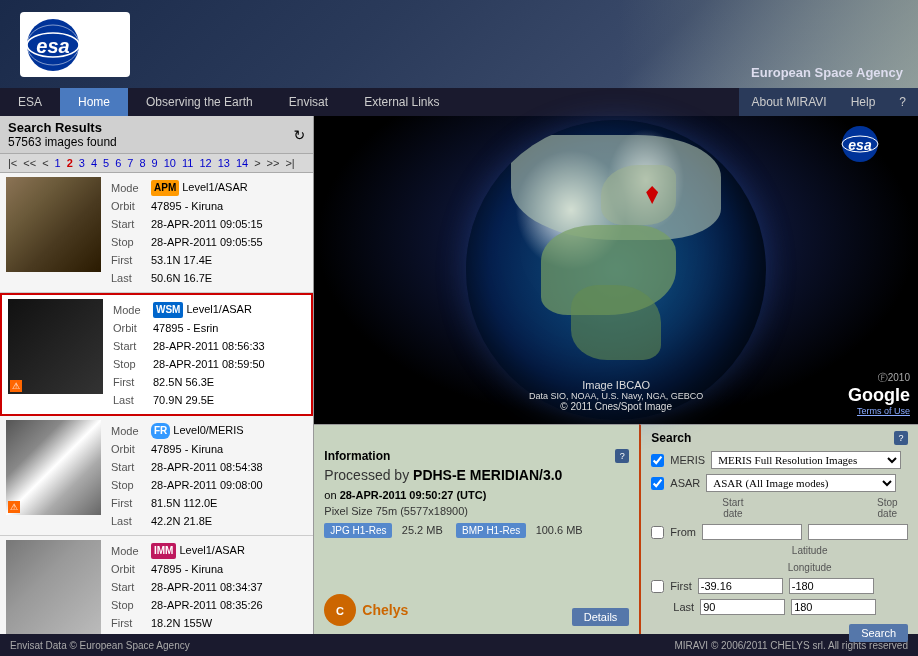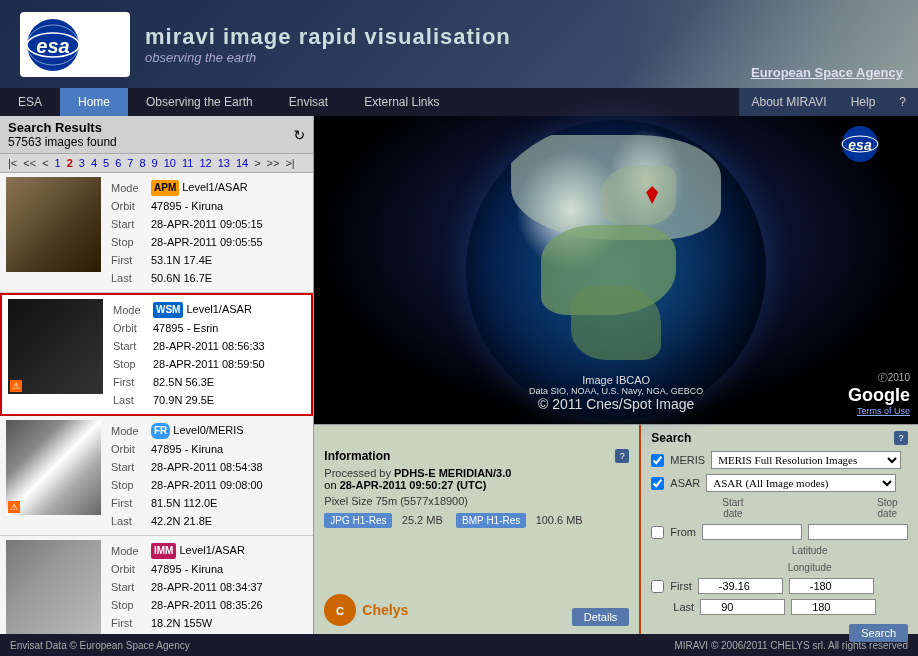--- a/index.html
+++ b/index.html
@@ -33,21 +33,21 @@
     }
     #miravi-title {
       font-size: 22px; font-weight: bold; color: #cdd;
       letter-spacing: 1px;
     }
     #miravi-subtitle {
       font-size: 13px; color: #aac; font-style: italic;
     }
     #esa-agency {
       position: absolute; right: 15px; bottom: 8px;
-      color: #dde; font-size: 13px; font-weight: bold; text-decoration: underline;
+      color: #dde; font-size: 13px; font-weight: bold;
     }
 
     
     #navbar {
       background: #1a1a2e;
       height: 28px;
       display: flex;
       align-items: stretch;
     }
     .nav-item {
@@ -199,21 +199,21 @@
       background: #2a2a3a;
     }
 
     #info-panel {
       width: 325px; flex-shrink: 0;
       background: #c8d4c0;
       padding: 24px 10px;
       border-top: 1px solid #999;
       position: relative;
     }
-    #info-title { font-size: 11px; color: #333; margin-bottom: 0; }
+    #info-title { font-size: 14px; color: #333; margin-bottom: 6px; }
     #info-processor { font-weight: bold; color: #000; }
     #info-date { font-weight: bold; color: #000; }
     #info-size { font-size: 11px; color: #333; margin: 4px 0; }
 
     .file-btn {
       display: inline-flex; align-items: center; gap: 4px;
       background: #5588cc; color: #fff; font-size: 10px;
       padding: 2px 6px; border-radius: 2px; margin-right: 6px; cursor: pointer;
     }
     .file-size { color: #333; font-size: 11px; }
@@ -259,21 +259,21 @@
     .search-select {
       font-size: 11px; padding: 1px 2px;
       background: #fff; border: 1px solid #888; font-family: Liberation Serif, serif;
     }
     .search-input {
       font-size: 11px; padding: 1px 3px;
       background: #fff; border: 1px solid #888;
       width: 100px;
     }
     .search-input-sm {
-      font-size: 11px; padding: 1px 20px;
+      font-size: 11px; padding: 1px 2px;
       background: #fff; border: 1px solid #888;
       width: 85px;
     }
 
     #search-btn {
       background: #5577aa; color: #fff; font-size: 11px;
       padding: 3px 12px; border: none; cursor: pointer; border-radius: 2px;
       float: right; margin-top: 4px;
     }
 
@@ -300,24 +300,20 @@
 <div id="header">
   <div id="header-bg"></div>
   <div id="logo-area">
     <div id="esa-logo">
       <svg width="100" height="55" viewBox="0 0 100 55">
         <circle cx="28" cy="28" r="26" fill="#003399"></circle>
         <text x="28" y="36" text-anchor="middle" font-size="20" font-weight="bold" fill="#fff" font-style="italic">esa</text>
         <ellipse cx="28" cy="28" rx="26" ry="12" fill="none" stroke="#fff" stroke-width="1.5"></ellipse>
         <ellipse cx="28" cy="28" rx="26" ry="20" fill="none" stroke="#fff" stroke-width="1" opacity="0.5"></ellipse>
       </svg>
-    </div>
-    <div id="miravi-text">
-      <div id="miravi-title">miravi image rapid visualisation</div>
-      <div id="miravi-subtitle">observing the earth</div>
     </div>
   </div>
   <div id="esa-agency">European Space Agency</div>
 </div>
 
 <div id="navbar">
   <div class="nav-item">ESA</div>
   <div class="nav-item active">Home</div>
   <div class="nav-item">Observing the Earth</div>
   <div class="nav-item">Envisat</div>
@@ -526,21 +522,21 @@
         <div class="globe-land land-1"></div>
         <div class="globe-land land-2"></div>
         <div class="globe-land land-3"></div>
         <div class="globe-land land-4"></div>
         <div class="red-marker"></div>
       </div>
 
       <div id="globe-label">
         <div>Image IBCAO</div>
         <div style="font-size:9px;">Data SIO, NOAA, U.S. Navy, NGA, GEBCO</div>
-        <div style="font-size:14px;">© 2011 Cnes/Spot Image</div>
+        <div style="font-size:10px;">© 2011 Cnes/Spot Image</div>
       </div>
 
       <div id="globe-google">
         <div style="font-size:10px;color:#aaa;">Ⓕ2010</div>
         <div id="google-logo" style="font-size:18px;font-weight:bold;">Google</div>
         <div style="font-size:9px;color:#88aaff;text-decoration:underline;cursor:pointer;">Terms of Use</div>
       </div>
     </div>
 
     <div id="bottom-panels">

